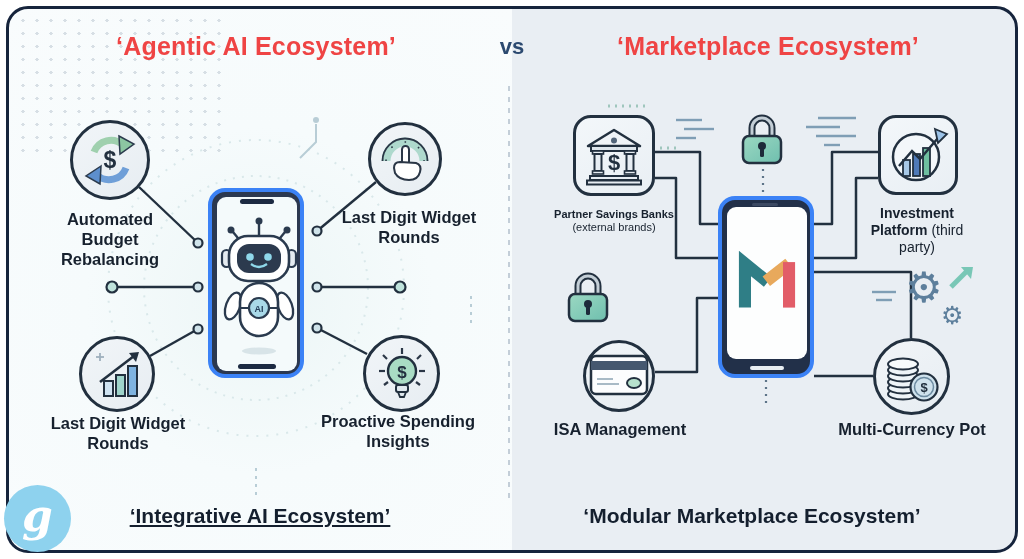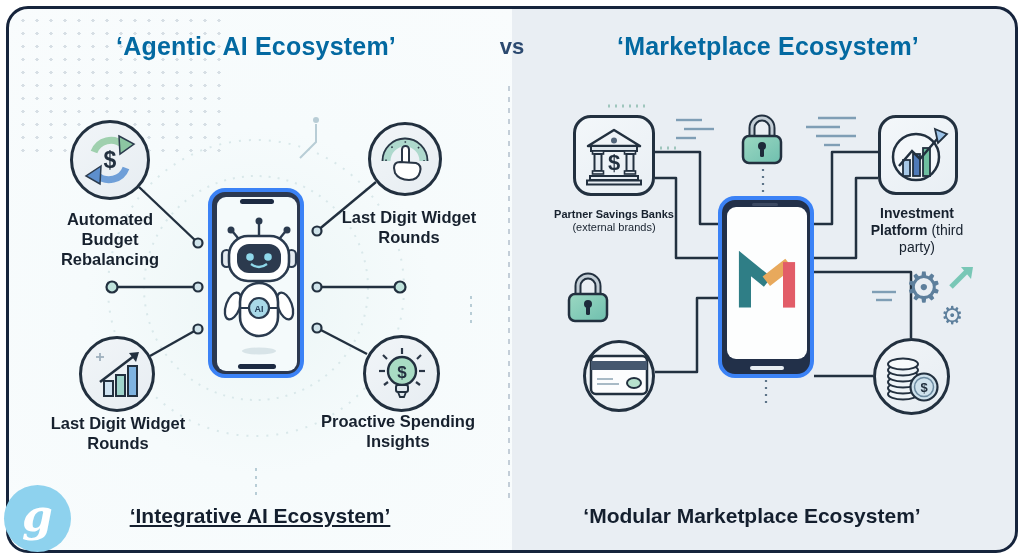--- a/index.html
+++ b/index.html
@@ -6,21 +6,21 @@
   .stage{position:relative;width:1024px;height:559px;overflow:hidden;background:#fff;
          font-family:"Liberation Sans",sans-serif;}
   .panel{position:absolute;top:8px;height:543px;z-index:0;}
   .panel-left{left:8px;width:504px;border-radius:20px 0 0 20px;
     background:radial-gradient(circle at 50% 54%, #ecf6f6 0%, #f6fbfc 45%, #f9fcfd 100%);}
   .panel-right{left:512px;width:504px;border-radius:0 20px 20px 0;background:#e9eef3;}
   .frame{position:absolute;left:6px;top:6px;width:1012px;height:547px;box-sizing:border-box;
     border:3.5px solid #16243c;border-radius:22px;z-index:40;pointer-events:none;}
   .dotgrid{position:absolute;left:16px;top:14px;width:215px;height:140px;z-index:1;opacity:.55;
     background-image:radial-gradient(#bcc8d2 1.6px, transparent 1.7px);background-size:14px 13px;}
-  .title{position:absolute;top:32px;font-size:25px;font-weight:bold;color:#0369a1;
+  .title{position:absolute;top:32px;font-size:25px;font-weight:bold;color:#ef4444;
     text-align:center;z-index:5;letter-spacing:.2px;}
   .title-left{left:8px;width:496px;}
   .title-right{left:520px;width:496px;}
   .vs{position:absolute;left:486px;top:34px;width:52px;text-align:center;font-size:22px;
     font-weight:bold;color:#2c4a70;z-index:5;}
   .caption{position:absolute;top:504px;font-size:21px;font-weight:bold;color:#141f2e;
     text-align:center;z-index:5;}
   .caption-left{left:8px;width:504px;text-decoration:underline;}
   .caption-right{left:500px;width:504px;}
   .decor-svg{position:absolute;left:0;top:0;z-index:2;}
@@ -280,36 +280,38 @@
 
   <div class="node circle-node" style="left:583px;top:340px;width:72px;height:72px;">
     <svg width="62" height="52" viewBox="0 0 62 52">
       <rect x="3" y="6" width="56" height="38" rx="5" fill="#fcfdfe" stroke="#22303f" stroke-width="2.5"></rect>
       <rect x="3" y="11" width="56" height="9" fill="#46586f"></rect>
       <line x1="9" y1="29" x2="25" y2="29" stroke="#a8bac6" stroke-width="2"></line>
       <line x1="9" y1="34" x2="31" y2="34" stroke="#a8bac6" stroke-width="2"></line>
       <ellipse cx="46" cy="33" rx="7" ry="5" fill="#b7e2cd" stroke="#22303f" stroke-width="2"></ellipse>
     </svg>
   </div>
+  <div class="lbl" style="left:520px;top:420px;width:200px;font-size:16.5px;"><b>ISA Management</b><span class="note"></span></div>
 
   <div class="node circle-node" style="left:873px;top:338px;width:77px;height:77px;">
     <svg width="62" height="62" viewBox="0 0 62 62">
       <g stroke="#22303f" stroke-width="2">
         <ellipse cx="22" cy="48" rx="15" ry="5.5" fill="#eef4f8"></ellipse>
         <ellipse cx="22" cy="42" rx="15" ry="5.5" fill="#eef4f8"></ellipse>
         <ellipse cx="22" cy="36" rx="15" ry="5.5" fill="#eef4f8"></ellipse>
         <ellipse cx="22" cy="30" rx="15" ry="5.5" fill="#eef4f8"></ellipse>
         <ellipse cx="22" cy="24" rx="15" ry="5.5" fill="#eef4f8"></ellipse>
         <ellipse cx="22" cy="18" rx="15" ry="5.5" fill="#f6fafc"></ellipse>
       </g>
       <circle cx="43" cy="41" r="13.5" fill="#cfe2ed" stroke="#22303f" stroke-width="2.2"></circle>
       <circle cx="43" cy="41" r="9.5" fill="none" stroke="#6b8aa0" stroke-width="1.5"></circle>
       <text x="43" y="46" font-size="13" font-weight="bold" fill="#22303f" text-anchor="middle" font-family="Liberation Sans, sans-serif">$</text>
     </svg>
   </div>
+  <div class="lbl" style="left:812px;top:420px;width:200px;font-size:16.5px;"><b>Multi-Currency Pot</b><span class="note"></span></div>
 
   <div class="phone" style="left:718px;top:196px;width:96px;height:182px;background:#223049;">
     <div class="screen" style="left:5px;top:7px;width:80px;height:152px;background:#fdfefe;"></div>
     <div class="notch" style="left:30px;top:3px;width:26px;height:3px;background:#3c4a63;"></div>
     <div class="homebar" style="left:28px;top:166px;width:34px;height:4px;background:#e8eef2;"></div>
     <svg style="position:absolute;left:13px;top:42px;" width="64" height="80" viewBox="0 0 90 104">
       <polyline points="14,88 14,26 46,52" fill="none" stroke="#2f7e86" stroke-width="17"></polyline>
       <polyline points="44,51 76,26" fill="none" stroke="#e8a95c" stroke-width="17"></polyline>
       <polyline points="76,24 76,88" fill="none" stroke="#e25d68" stroke-width="17"></polyline>
     </svg>

